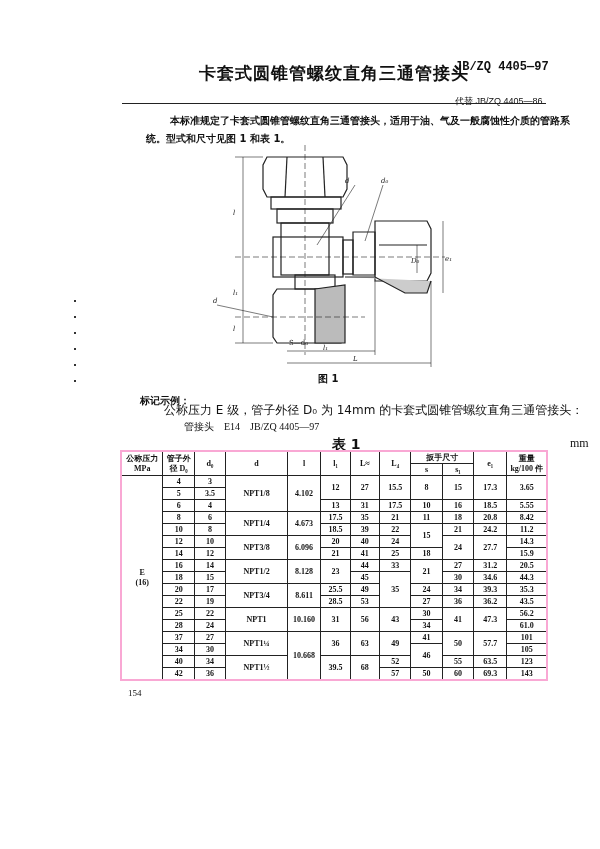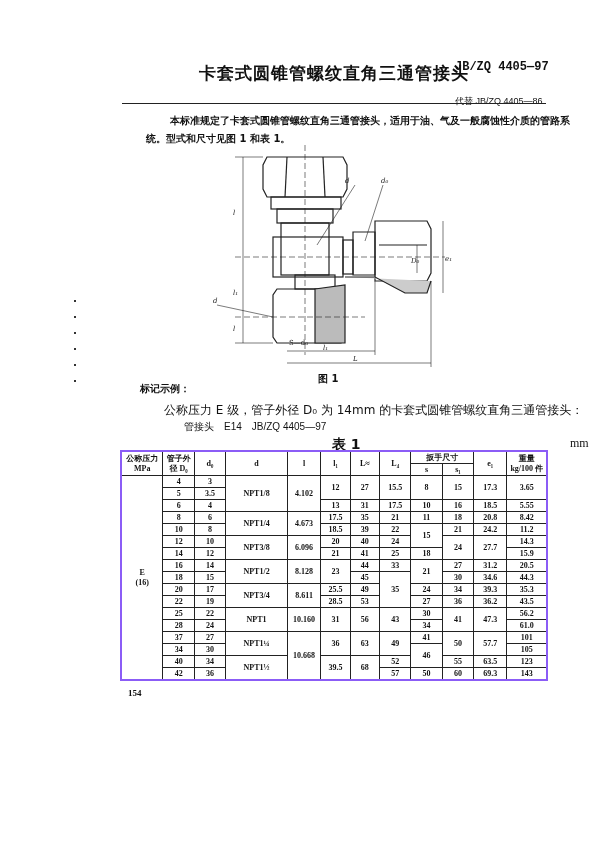--- a/index.html
+++ b/index.html
@@ -8,31 +8,31 @@
   .abs { position:absolute; }
   .title { left:199px; top:62px; font-size:17px; font-weight:bold; letter-spacing:1px;
            font-family:"DejaVu Sans", sans-serif; }
   .stdno { left:455px; top:60px; font-size:12px; font-weight:bold; font-family:"Liberation Mono", monospace; }
   .stdrep { left:455px; top:95px; font-size:9px; font-family:"Liberation Sans", sans-serif; }
   .rule { left:122px; top:103px; width:424px; height:0; border-top:1.5px solid #222; }
   .para { left:118px; top:112px; width:430px; font-size:10px; line-height:18px; font-weight:bold;
           font-family:"DejaVu Sans", sans-serif; text-indent:24px;margin-left:28px; }
   .fig { left:205px; top:145px; width:250px; height:230px; }
   .figcap { left:318px; top:372px; font-size:10px; font-weight:bold; font-family:"DejaVu Sans", sans-serif; }
-  .mark-h { left:140px; top:382px; font-size:10px; font-weight:bold; font-family:"DejaVu Sans", sans-serif; }
+  .mark-h { left:140px; top:394px; font-size:10px; font-weight:bold; font-family:"DejaVu Sans", sans-serif; }
   .mark-l1 { left:164px; top:402px; font-size:12px; font-family:"DejaVu Sans", sans-serif; }
-  .mark-l2 { left:184px; top:420px; font-size:10px; font-family:Liberation Sans, sans-serif; }
+  .mark-l2 { left:184px; top:420px; font-size:10px; font-family:Liberation Serif, serif; }
   .tab-cap { left:332px; top:436px; font-size:14px; font-weight:bold; font-family:"DejaVu Sans", sans-serif; }
   .unit { left:570px; top:436px; font-size:12px; font-family:"Liberation Serif", serif; }
   table.spec { position:absolute; left:120px; top:450px; width:428px; border-collapse:collapse;
                font-size:8px; font-family:"Liberation Serif", serif; font-weight:bold; }
   table.spec td, table.spec th { border:1px solid #222; text-align:center; padding:0; height:11px; line-height:10px; }
-  table.spec { border:2px solid #8b5cf6; }
+  table.spec { border:2px solid #f9a8d4; }
   table.spec th { font-weight:bold; }
-  .pageno { left:128px; top:688px; font-size:9px; font-weight:bold; font-family:"Liberation Serif", serif; }
+  .pageno { left:128px; top:688px; font-size:9px; font-weight:normal; font-family:"Liberation Serif", serif; }
   .dots { left:74px; top:300px; width:4px; }
   .dots span { display:block; width:2px; height:2px; background:#333; margin-bottom:14px; }
 </style>
 </head>
 <body>
 
 <div class="abs title">卡套式圆锥管螺纹直角三通管接头</div>
 <div class="abs stdno">JB/ZQ 4405—97</div>
 <div class="abs stdrep">代替 JB/ZQ 4405—86</div>
 <div class="abs rule"></div>

